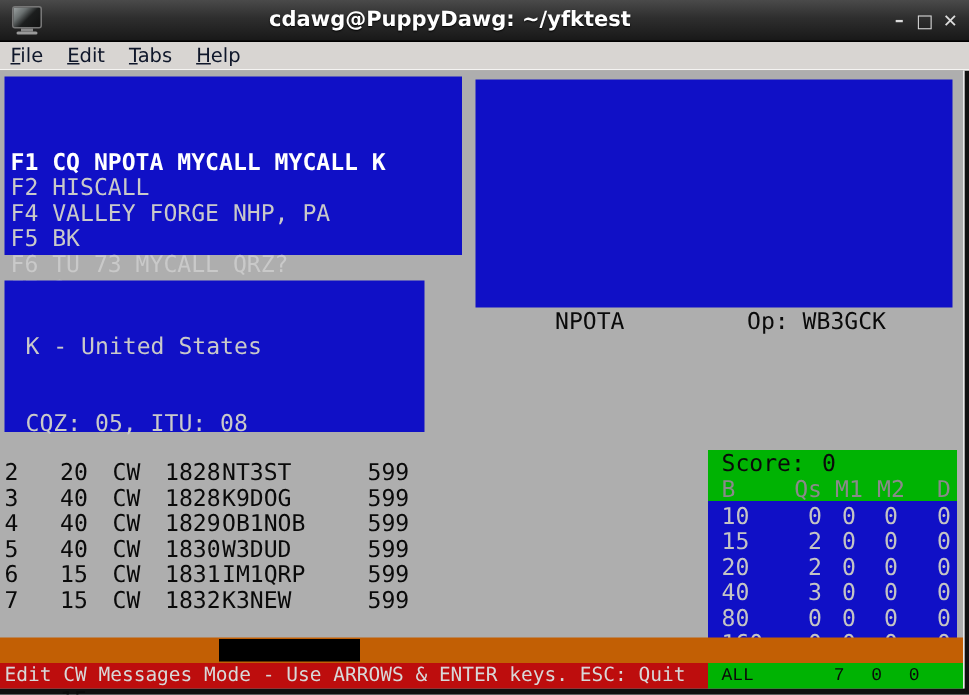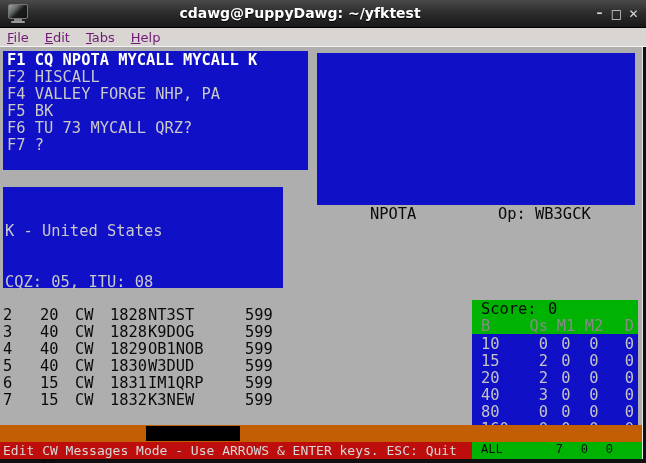--- a/index.html
+++ b/index.html
@@ -22,43 +22,43 @@
   .win-icon .base{position:absolute;left:4px;top:17px;width:14px;height:2px;background:#9a9a9a;border-radius:1px;}
   .win-btns{position:absolute;right:4px;top:0;height:28px;display:flex;align-items:center;}
   .wbtn{width:17px;height:18px;color:#dcdcdc;font-size:12px;font-weight:bold;
     display:flex;align-items:center;justify-content:center;}
   .wbtn.min{align-items:flex-end;padding-bottom:3px;box-sizing:border-box;}
 
   
   .menubar{position:absolute;left:0;top:28px;width:646px;height:19px;
     background:#d8d5d2;border-bottom:1px solid #f5f4f2;box-sizing:border-box;
     display:flex;gap:16px;padding-left:7px;align-items:center;}
-  .menu-item{font-size:13px;color:#701a75;}
+  .menu-item{font-size:13px;color:#0f172a;}
   .menu-item .mnemonic{text-decoration:underline;}
 
   
   .terminal{position:absolute;left:0;top:47px;width:642px;height:412px;
     background:var(--c-gray,#aeaeae);border-right:1px solid #e8e8e8;}
   .mono{font-family:"DejaVu Sans Mono","Liberation Mono",monospace;
     font-size:15.4px;line-height:17px;white-space:pre;}
 
   .cw-box{position:absolute;left:3px;top:4px;width:305px;height:119px;
     background:var(--c-blue,#1010c6);padding-top:1px;box-sizing:border-box;}
   .cw-line{padding-left:4px;color:var(--c-dim,#c9c9c9);}
-  .cw-line.active{color:#ffffff;font-weight:bold;}
+  .cw-line.active{color:#ffffff;font-weight:bold;margin-top:48px;}
 
   .right-box{position:absolute;left:317px;top:6px;width:318px;height:152px;
     background:var(--c-blue,#1010c6);}
 
   .panel-label{position:absolute;top:159px;color:#0a0a0a;}
   .panel-label.npota{left:370px;}
   .panel-label.op{left:498px;}
 
   .country-box{position:absolute;left:3px;top:140px;width:280px;height:101px;
-    background:var(--c-blue,#1010c6);padding:2px 0 0 2px;box-sizing:border-box;
+    background:var(--c-blue,#1010c6);padding:2px 0 0 14px;box-sizing:border-box;
     color:var(--c-dim,#c9c9c9);}
 
   
   .log-row{position:absolute;left:0;width:642px;height:17px;color:#0a0a0a;}
   .c-num{position:absolute;left:3px;}
   .c-band{position:absolute;left:40px;}
   .c-mode{position:absolute;left:75px;}
   .c-time{position:absolute;left:110px;}
   .c-call{position:absolute;left:148px;}
   .c-rst{position:absolute;left:245px;}

